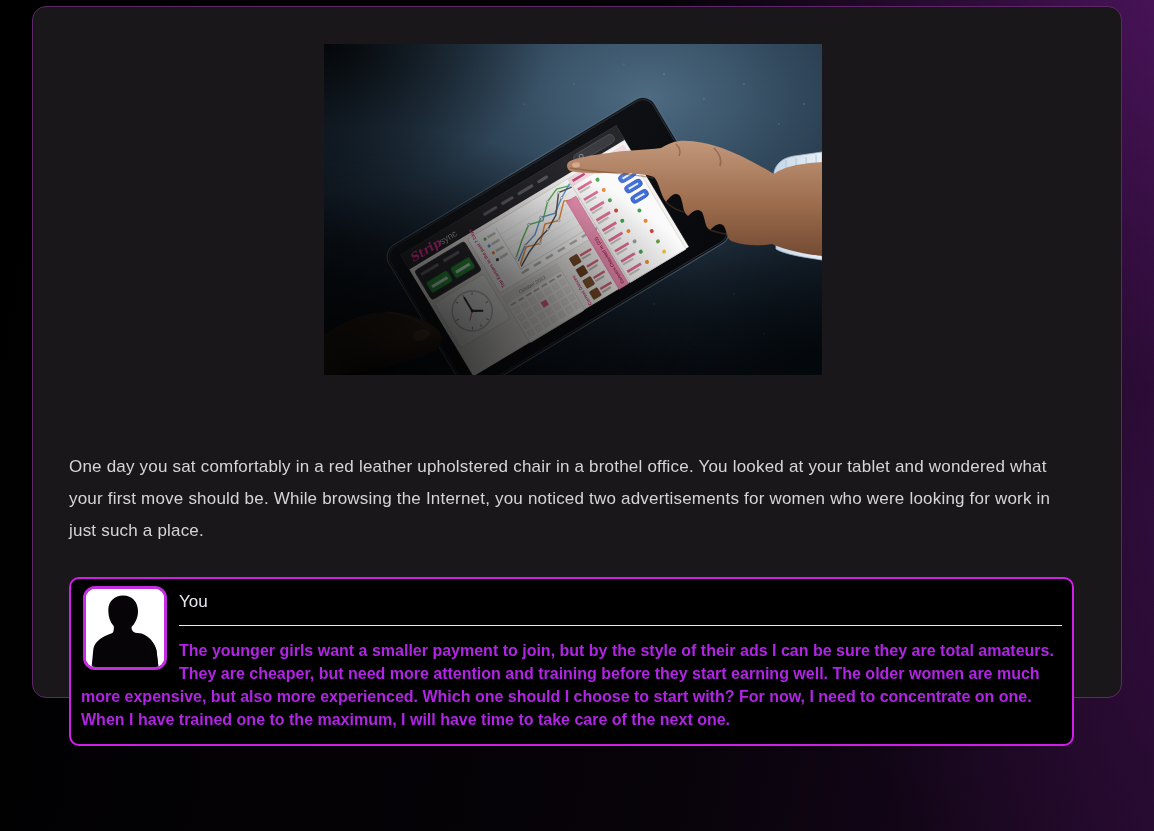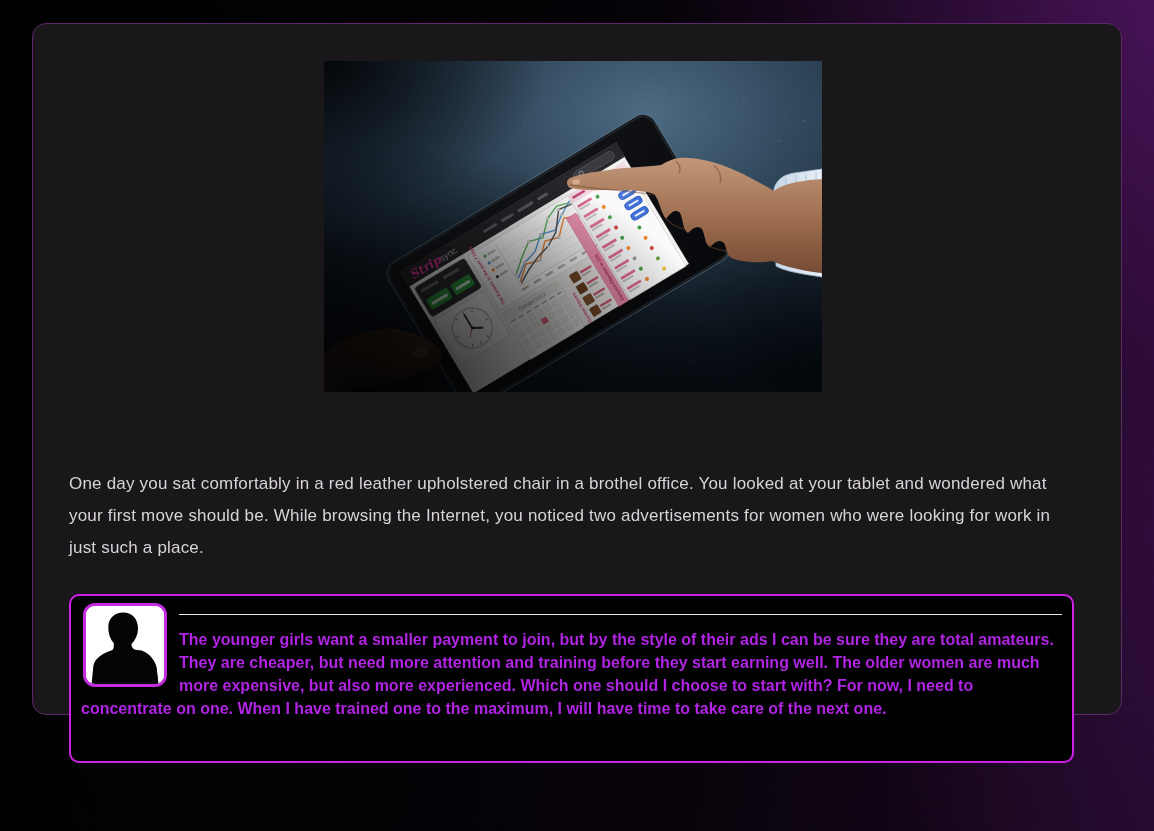--- a/index.html
+++ b/index.html
@@ -6,21 +6,21 @@
   body{
     position:relative;
     width:1154px;height:831px;overflow:hidden;
     font-family:"Liberation Sans", sans-serif;
     background:
       radial-gradient(950px 720px at 108% -6%, rgba(125,32,152,.55), rgba(40,8,50,0) 62%),
       radial-gradient(520px 900px at 104% 60%, rgba(88,22,108,.38), rgba(0,0,0,0) 68%),
       linear-gradient(100deg, #000 0%, #070309 62%, #1d0824 100%);
   }
   .panel{
-    position:absolute;left:32px;top:23px;width:1090px;height:692px;
+    position:absolute;left:32px;top:6px;width:1090px;height:692px;
     background:#1a171b;
     border:1px solid #5d2769;
     border-radius:14px;
     box-sizing:border-box;
   }
   .hero{
     position:absolute;left:291px;top:37px;width:498px;height:331px;
   }
   .hero svg{display:block;width:498px;height:331px;}
   .narrative{
@@ -403,17 +403,18 @@
                  C58,49 63,50 68,54
                  C73,58 75,62 76,68
                  L78,84 L6,84 L8,64
                  C10,56 18,51 27,48
                  C30,47 30,44 30,40
                  C26,36 24,30 24,23
                  C24,13 31,7 40,7 Z" fill="#070408"></path>
         <path d="M53,47 C60,52 64,60 63,70 L61,84 L78,84 L76,66 C74,58 68,51 60,48 Z" fill="#070408"></path>
       </svg>
     </div>
+    <div class="msg-head">You</div>
     <hr class="msg-rule">
     <p class="msg-text">The younger girls want a smaller payment to join, but by the style of their ads I can be sure they are total amateurs. They are cheaper, but need more attention and training before they start earning well. The older women are much more expensive, but also more experienced. Which one should I choose to start with? For now, I need to concentrate on one. When I have trained one to the maximum, I will have time to take care of the next one.</p>
   </div>
 
 </div>
 
 </body></html>

